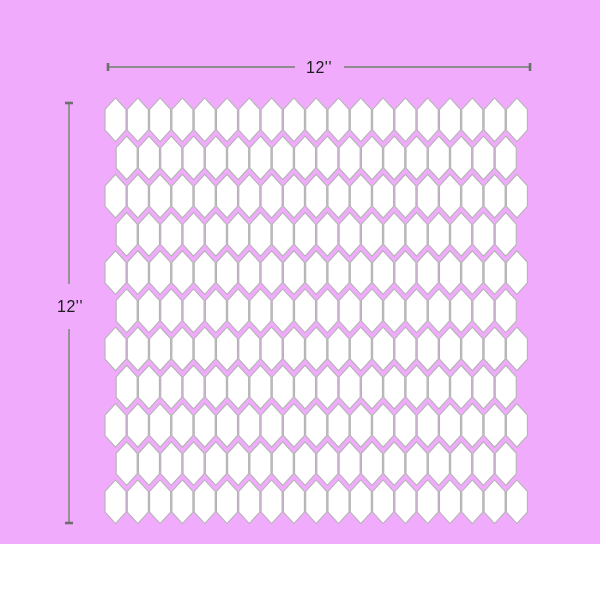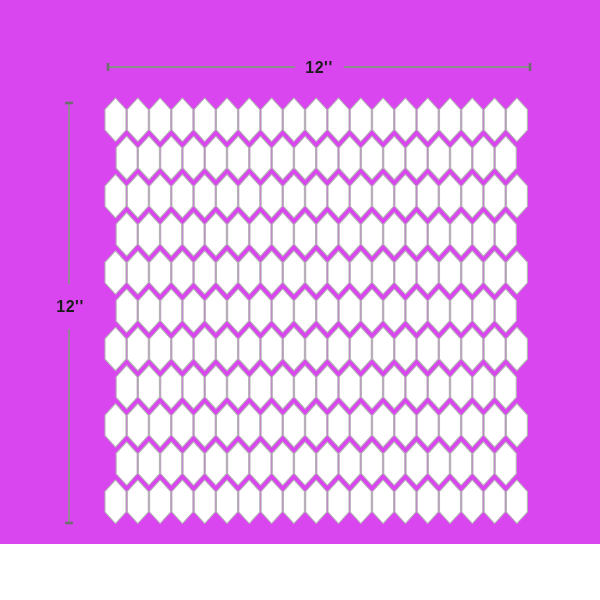--- a/index.html
+++ b/index.html
@@ -4,24 +4,23 @@
 <style>
   html, body {
     margin: 0;
     padding: 0;
     background: #ffffff;
   }
   .stage {
     position: relative;
     width: 600px;
     height: 544px;
-    background: #d946ef;
+    background: #f0abfc;
     overflow: hidden;
     font-family: "Liberation Sans", sans-serif;
-    font-weight: bold;
   }
   svg text {
     font-family: "Liberation Sans", sans-serif;
     font-size: 16px;
     letter-spacing: 0.5px;
   }
   .dim-line {
     fill: none;
     stroke-width: 1.8;
     stroke-linecap: butt;

